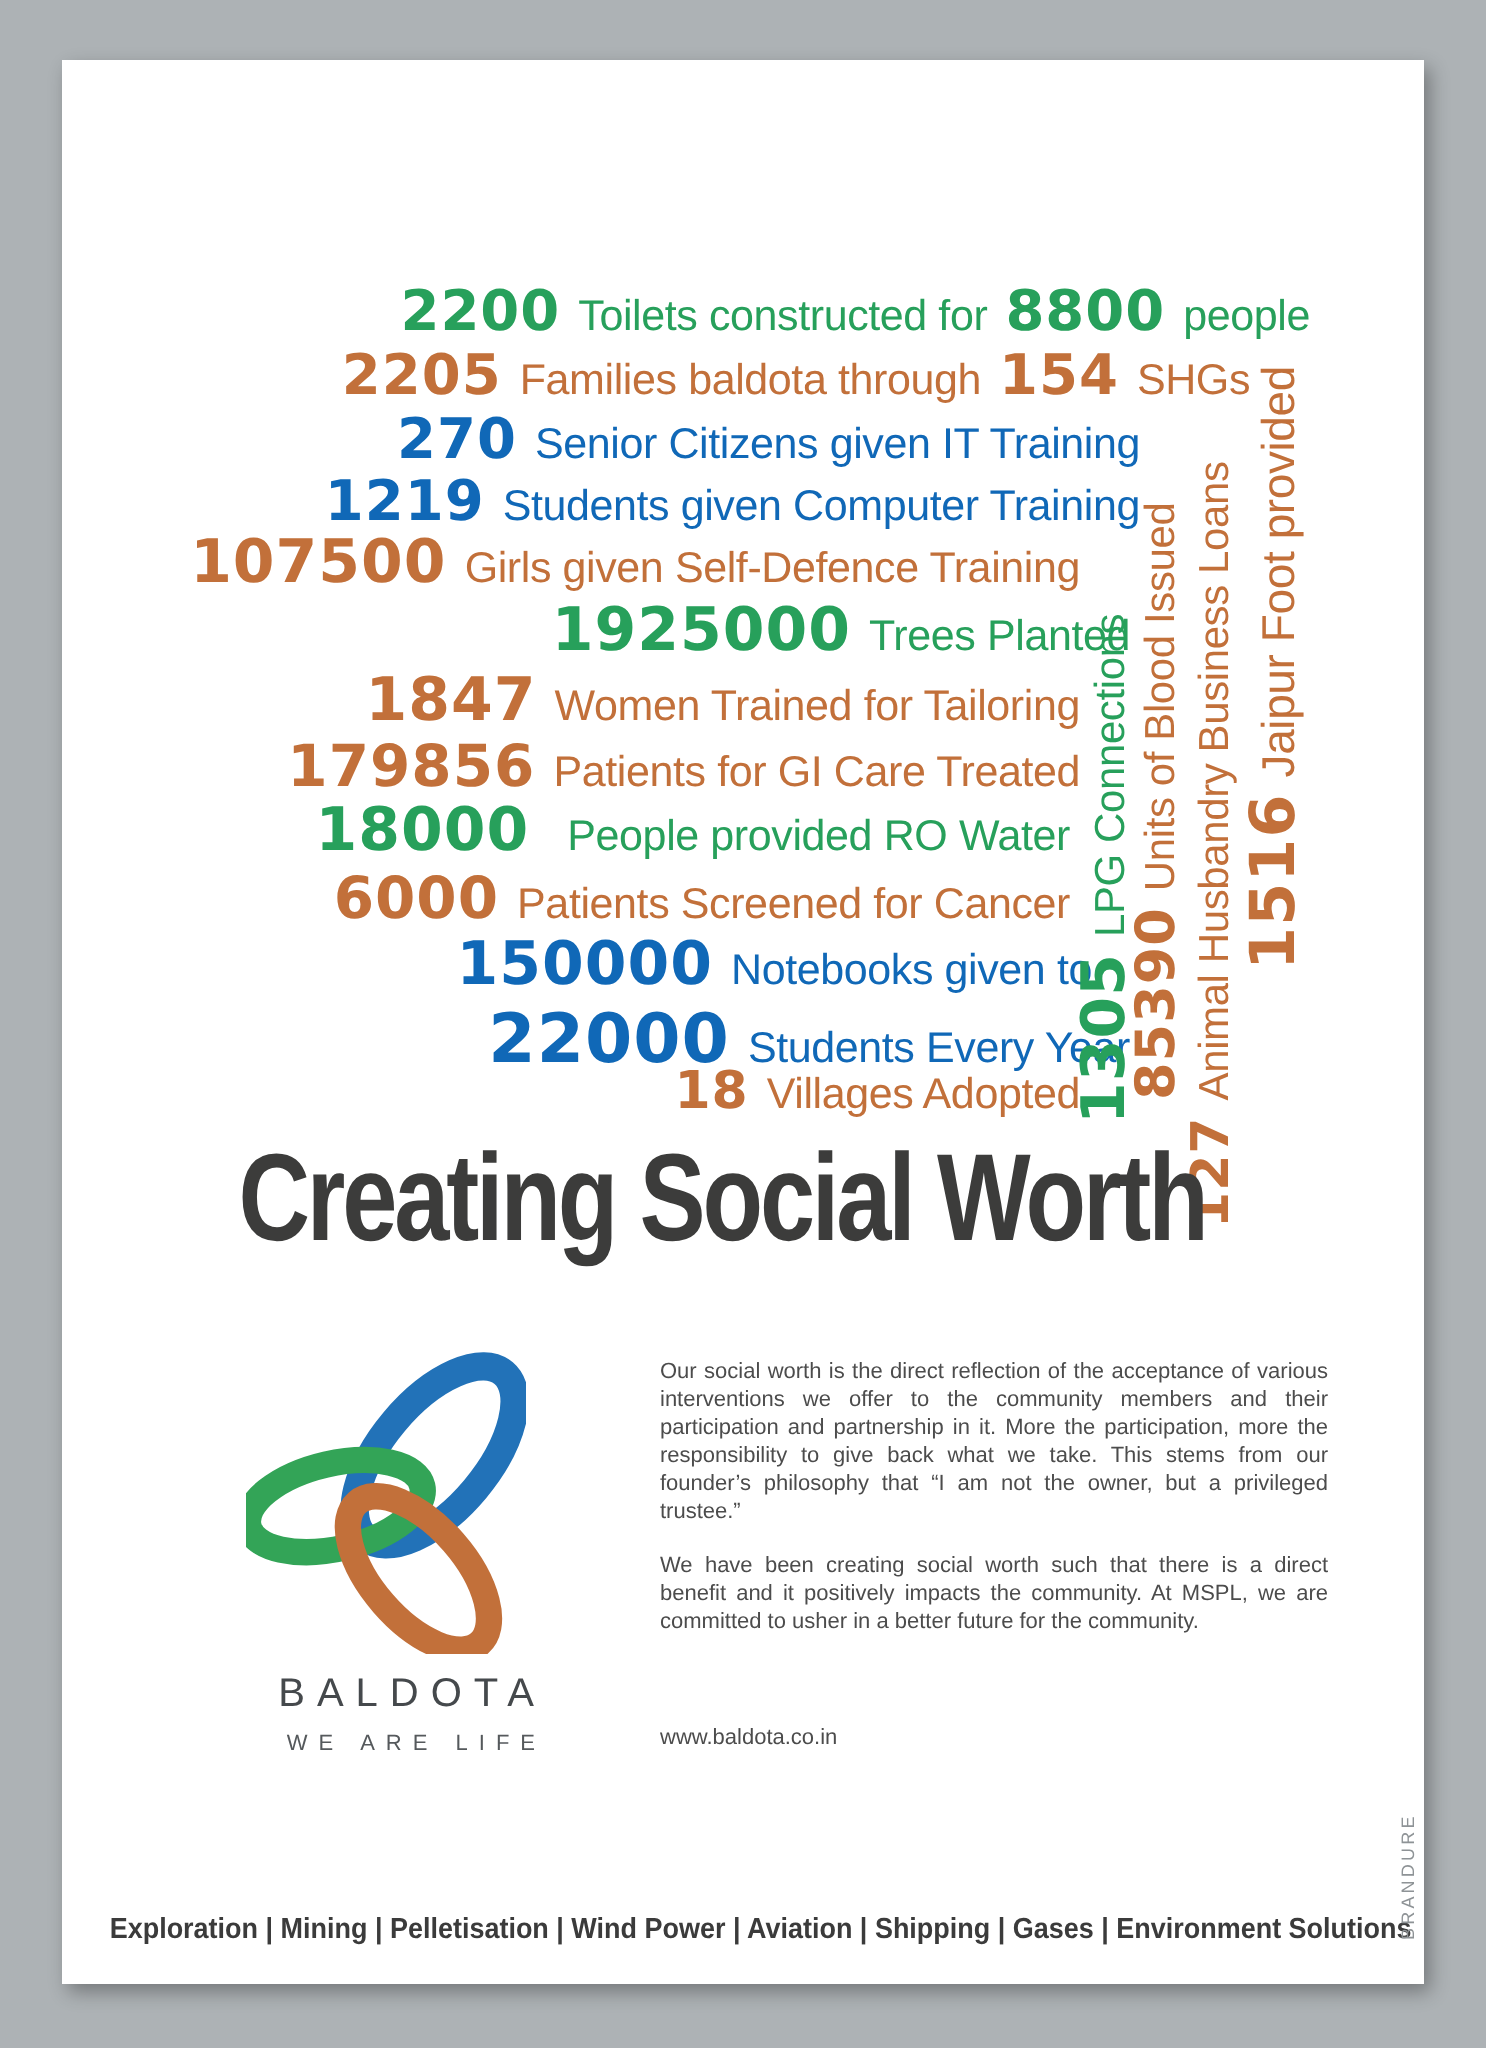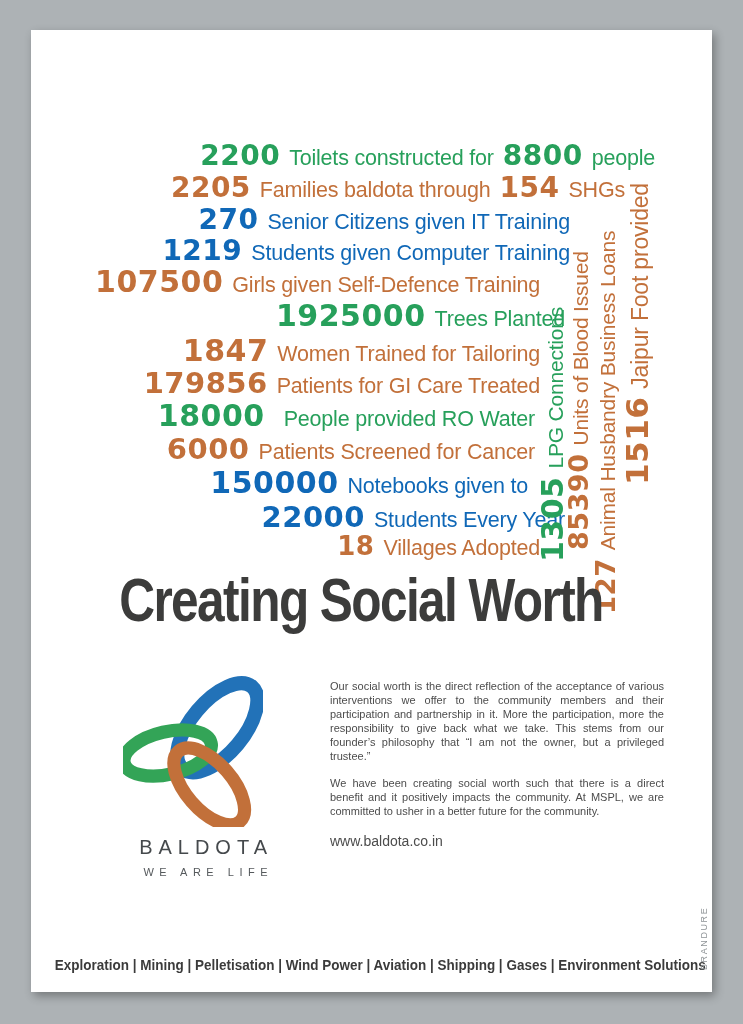--- a/index.html
+++ b/index.html
@@ -59,21 +59,21 @@
   #brand-tagline{
     margin-top:7px;font-size:11px;letter-spacing:5.5px;color:#55595c;
     white-space:nowrap;text-indent:5px;
   }
   
   #about{
     position:absolute;left:299px;top:650px;width:334px;
     font-size:11px;line-height:13.9px;color:#4c4c4c;text-align:justify;
   }
   #about p{margin:0 0 14px 0;}
-  #website{margin-top:16px;font-size:14px;color:#4c4c4c;}
+  #website{margin-top:44px;font-size:11px;color:#4c4c4c;}
   
   #footer{
     position:absolute;left:0;top:927px;width:681px;text-align:center;
     font-weight:bold;font-size:14.5px;color:#3b3b3b;letter-spacing:0;
     transform:scaleX(.93);transform-origin:50% 0;white-space:nowrap;
   }
   
   #credit{
     position:absolute;left:668px;top:940px;
     transform:rotate(-90deg);transform-origin:0 0;
@@ -122,26 +122,26 @@
     <span class="stat-label">Patients for GI Care Treated</span>
   </div>
   <div class="stat-line clr-g" style="top:371px;right:177px;gap:19px;">
     <span class="stat-num" style="font-size:30px;">18000</span>
     <span class="stat-label">People provided RO Water</span>
   </div>
   <div class="stat-line clr-o" style="top:405px;right:177px;">
     <span class="stat-num" style="font-size:29px;">6000</span>
     <span class="stat-label">Patients Screened for Cancer</span>
   </div>
-  <div class="stat-line clr-b" style="top:438px;right:184px;justify-content:center;">
+  <div class="stat-line clr-b" style="top:438px;right:166px;justify-content:center;">
     <span class="stat-num" style="font-size:30px;">150000</span>
     <span class="stat-label">Notebooks given to</span>
   </div>
   <div class="stat-line clr-b" style="top:473px;right:147px;">
-    <span class="stat-num" style="font-size:29px;">22000</span>
+    <span class="stat-num" style="font-size:34px;">22000</span>
     <span class="stat-label">Students Every Year</span>
   </div>
   <div class="stat-line clr-o" style="top:503px;right:172px;">
     <span class="stat-num" style="font-size:26px;text-align:center;">18</span>
     <span class="stat-label">Villages Adopted</span>
   </div>
 
   <div class="vstat v1 clr-g" style="left:507px;top:532px;">
     <span class="stat-num">1305</span>
     <span class="stat-label">LPG Connections</span>

